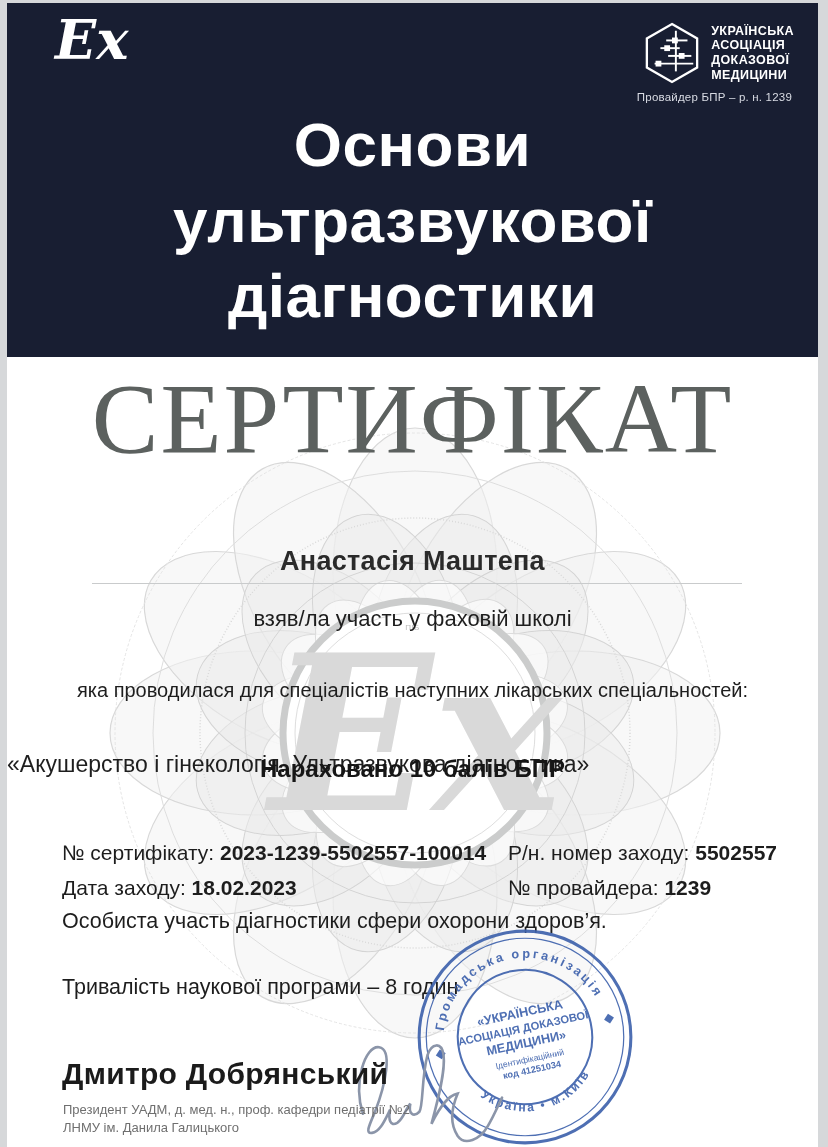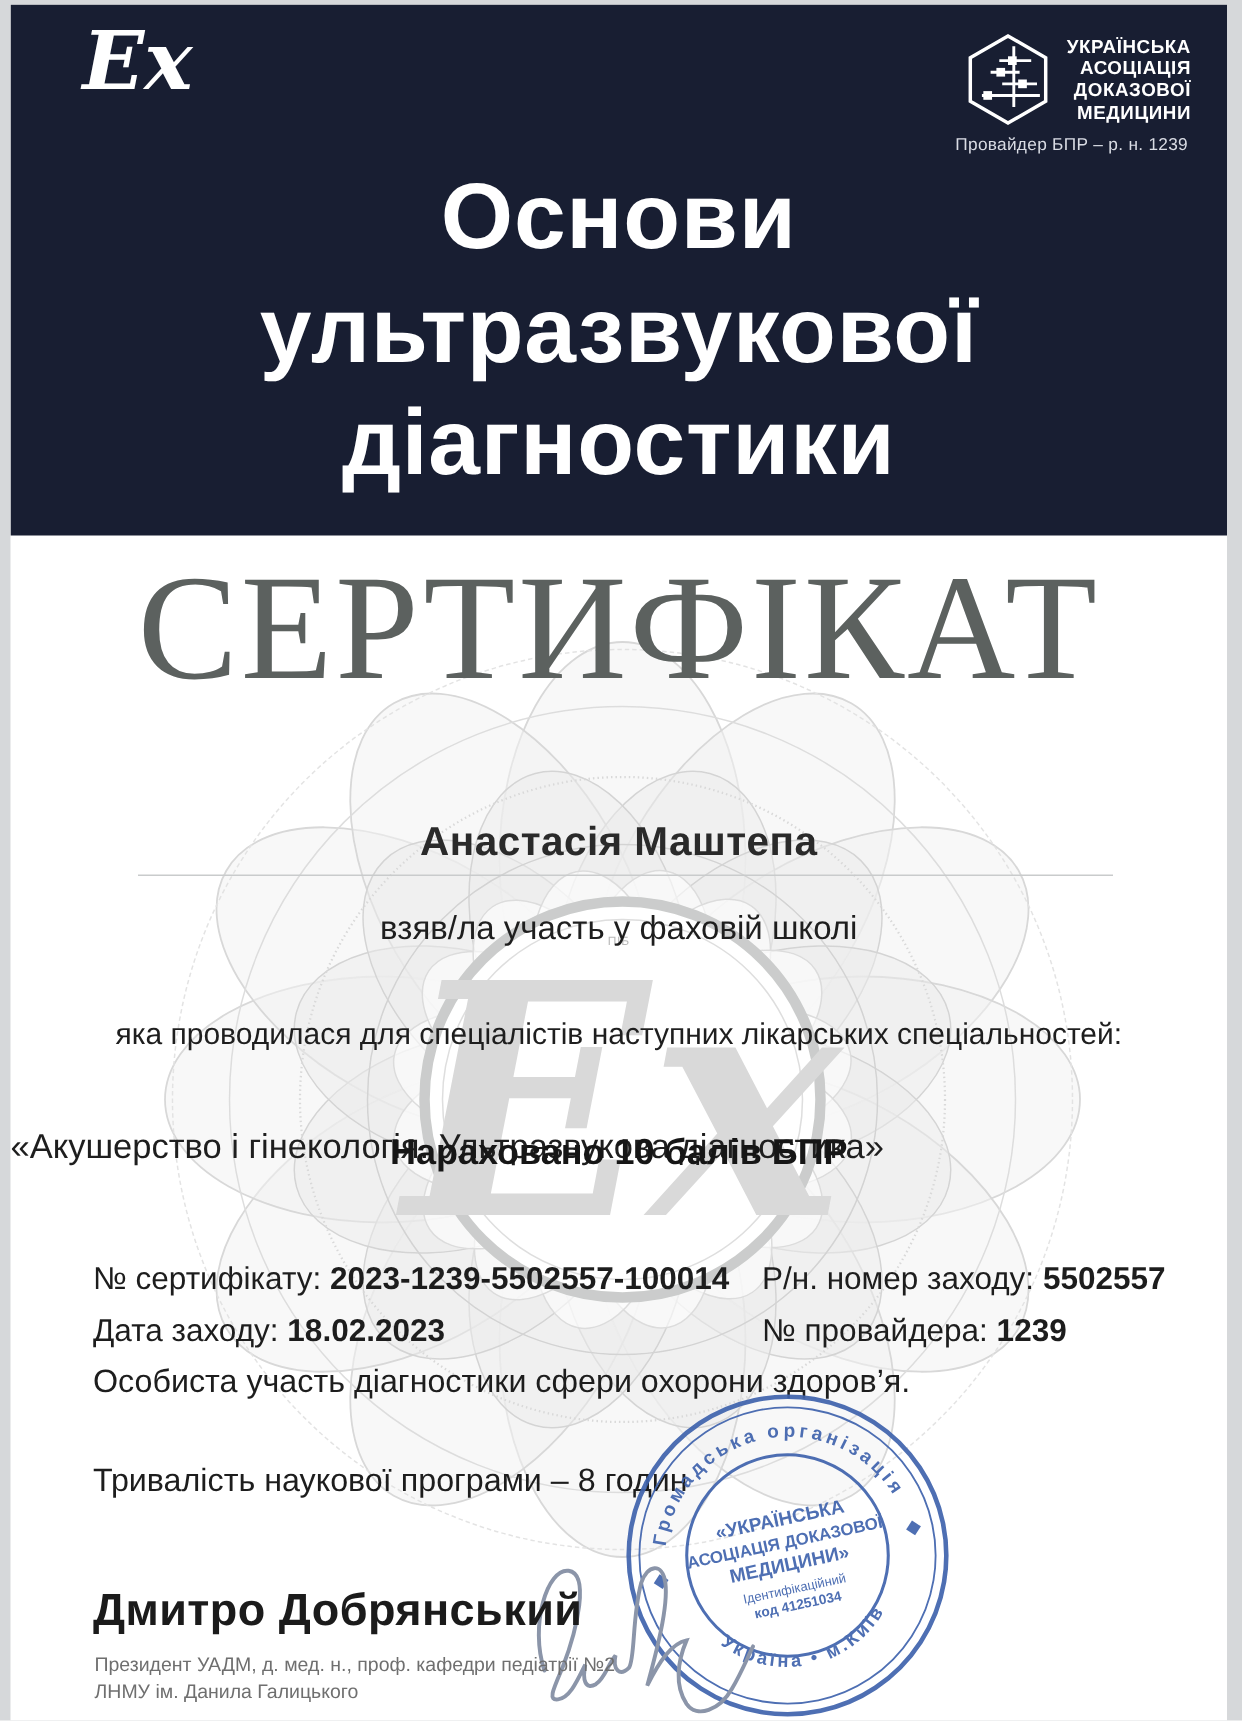--- a/index.html
+++ b/index.html
@@ -19,21 +19,21 @@
   .header{position:absolute;top:0;left:0;right:0;height:354px;background:#181e32;}
   .ex-logo{
     position:absolute;left:48px;top:8px;
     font-family:"DejaVu Serif",serif;font-style:italic;font-weight:600;
     font-size:54px;color:#ffffff;line-height:1.1;
   }
   .assoc{position:absolute;right:24px;top:18px;display:flex;align-items:center;gap:10px;}
   .assoc-icon{width:58px;height:64px;flex:0 0 auto;}
   .assoc-text{
     color:#ffffff;font-size:12.5px;font-weight:700;line-height:1.18;
-    letter-spacing:.4px;text-align:right;
+    letter-spacing:.4px;text-align:left;
   }
   .provider-line{
     position:absolute;right:26px;top:88px;
     color:#d9dce4;font-size:11.5px;letter-spacing:.2px;
   }
   .main-title{
     position:absolute;top:104px;left:0;right:0;text-align:center;
     color:#ffffff;font-size:62px;font-weight:700;line-height:1.22;
     letter-spacing:.5px;
   }

